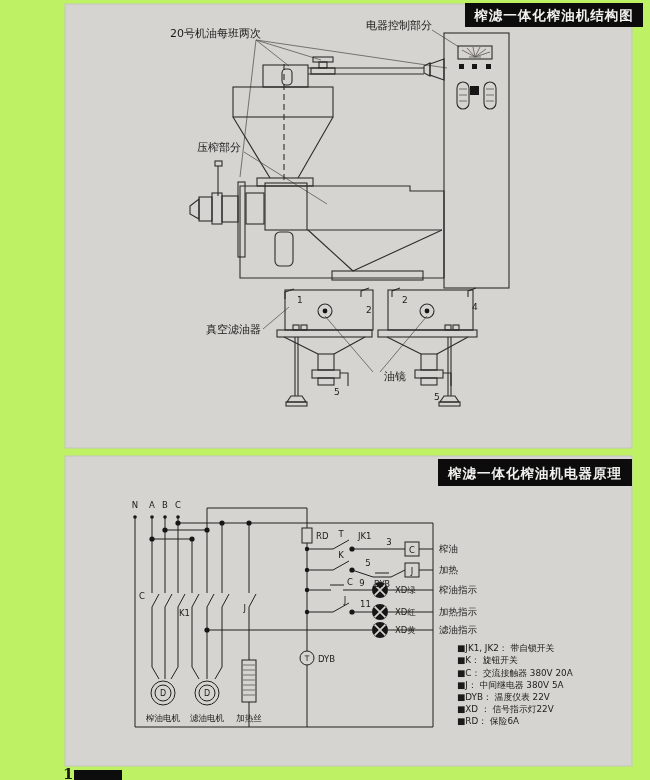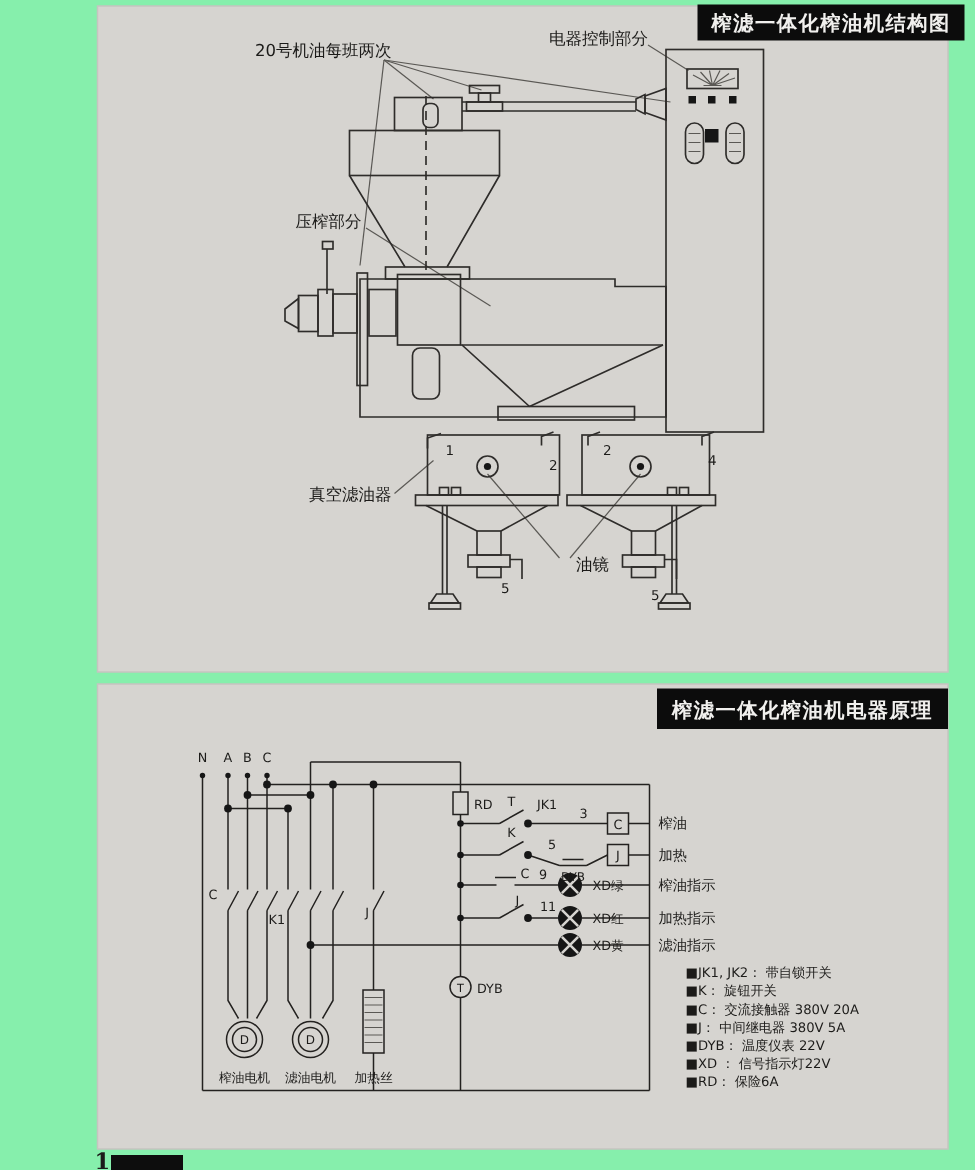--- a/index.html
+++ b/index.html
@@ -1,16 +1,16 @@
 <!DOCTYPE html>
 <html><head>
 <meta charset="utf-8">
 <style>
   html,body{margin:0;padding:0;background:#ffffff;}
-  #stage{position:relative;width:650px;height:780px;background:#86efac;font-family:"DejaVu Sans",sans-serif;}
+  #stage{position:relative;width:650px;height:780px;background:#bef264;font-family:"DejaVu Sans",sans-serif;}
   svg{display:block;}
   text{font-family:"DejaVu Sans",sans-serif;fill:#1c1b19;}
   .t-bar{font-size:13.5px;font-weight:bold;fill:#f1f0ee;letter-spacing:1px;}
   .lab{font-size:11px;}
   .num{font-size:9px;}
   .ph{font-size:8.5px;}
   .cmp{font-size:8.5px;}
   .row-lab{font-size:9.5px;}
   .leg{font-size:8.8px;}
   .foot{font-size:15px;font-weight:bold;font-family:"DejaVu Serif",serif;}

